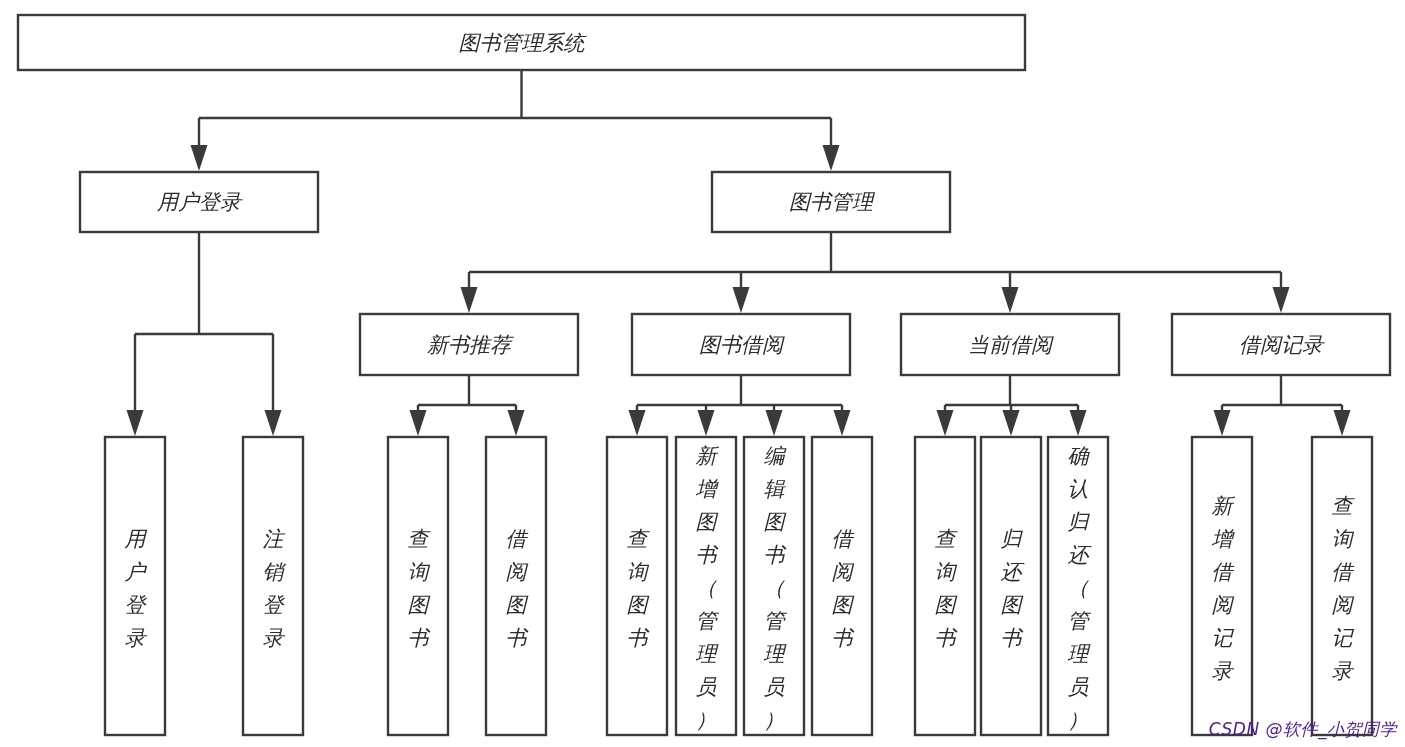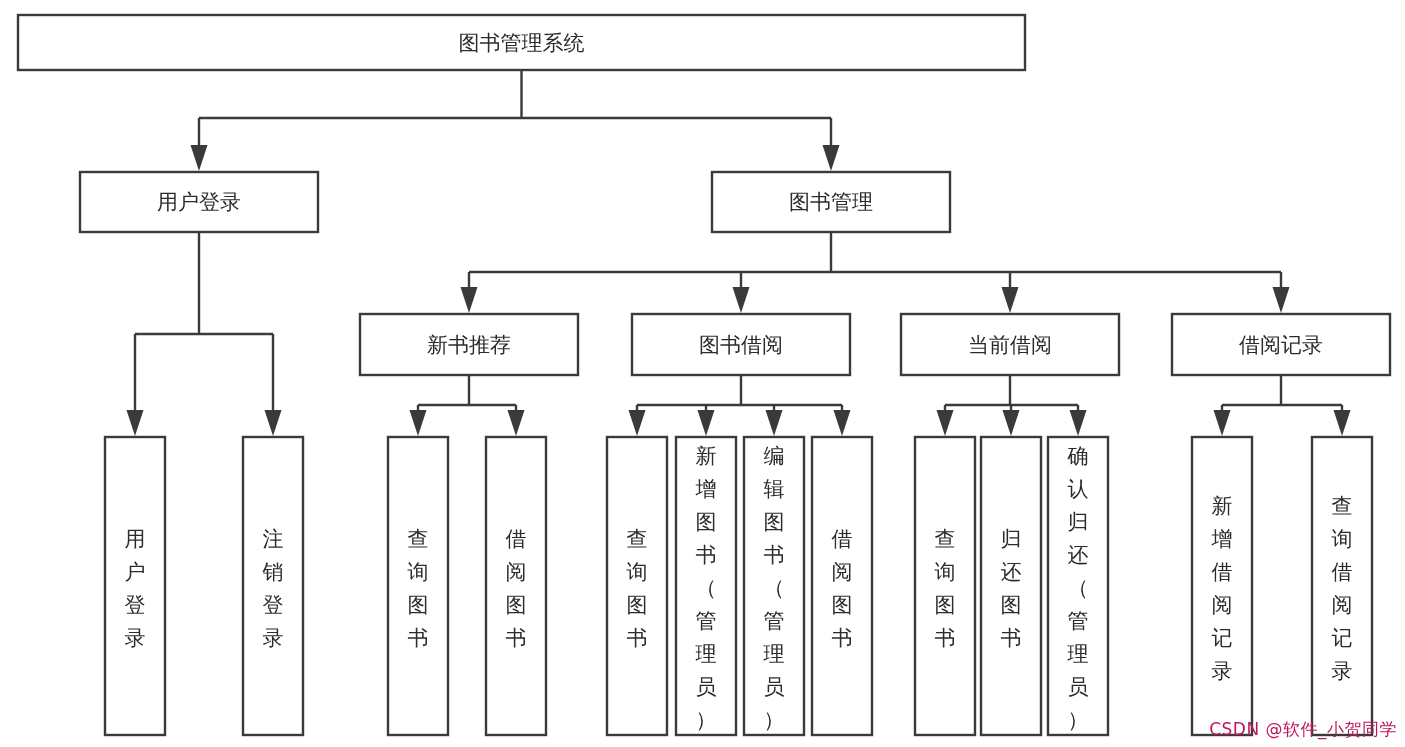--- a/index.html
+++ b/index.html
@@ -12,20 +12,21 @@
     height: 747px;
     font-family: "DejaVu Sans", "Liberation Sans", sans-serif;
     overflow: hidden;
     position: relative;
   }
   #chart-root {
     position: absolute;
     top: 0; left: 0;
     width: 1405px;
     height: 747px;
+    font-style: italic;
   }
   svg { display: block; }
   .node-rect {
     fill: #ffffff;
     stroke: #3a3a3a;
     stroke-width: 2.4;
   }
   .node-label {
     fill: #2b2b2b;
     font-family: "DejaVu Sans", "Liberation Sans", sans-serif;
@@ -48,21 +49,21 @@
   .arrow-head {
     fill: #3a3a3a;
     stroke: none;
   }
   .watermark {
     position: absolute;
     right: 8px;
     bottom: 6px;
     font-family: "DejaVu Sans", "Liberation Sans", sans-serif;
     font-size: 17px;
-    color: #be185d;
+    color: #4c1d95;
     white-space: nowrap;
     letter-spacing: 0.5px;
   }
 </style>
 </head>
 <body>
 
 <div id="chart-root">
   <svg id="diagram-svg" width="1405" height="747" viewBox="0 0 1405 747">
     <g id="connectors-layer">

